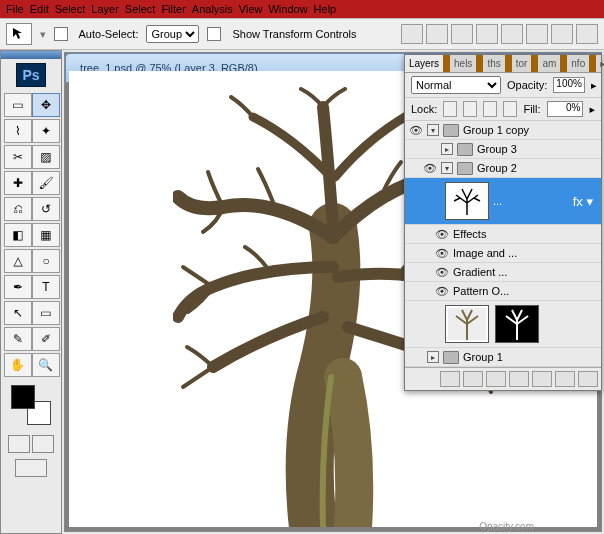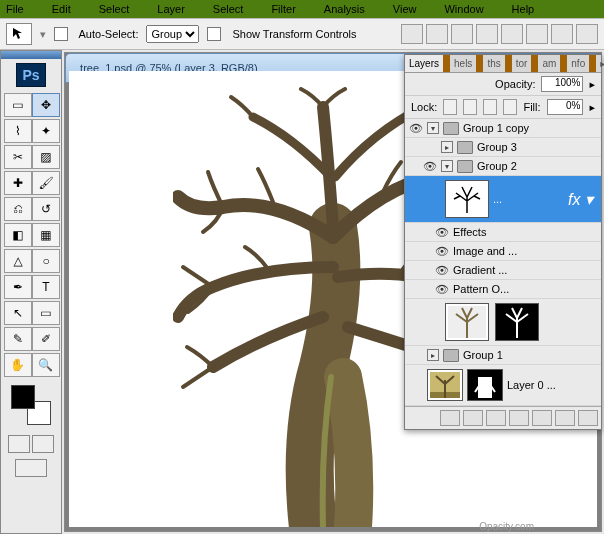--- a/index.html
+++ b/index.html
@@ -1,16 +1,16 @@
 <!DOCTYPE html>
 <html><head>
 <meta charset="utf-8">
 <style>
   html,body{margin:0;padding:0;font-family:Tahoma,Arial,sans-serif;font-size:11px;color:#000;background:#e8e8e8;width:604px;height:534px;overflow:hidden}
-  .menubar{background:#4d7c0f;padding:3px 6px;border-bottom:1px solid #bbb;display:flex;gap:28px}
+  .menubar{background:#b91c1c;padding:3px 6px;border-bottom:1px solid #bbb;display:flex;gap:6px}
   .menubar span{cursor:default}
   .optbar{background:#efefef;padding:4px 6px;border-bottom:1px solid #bbb;display:flex;align-items:center;gap:8px}
   .toolswatch{width:24px;height:20px;border:1px solid #888;display:inline-flex;align-items:center;justify-content:center;background:#fff}
   .checkbox{width:12px;height:12px;border:1px solid #777;background:#fff;display:inline-block;vertical-align:middle;margin-right:3px}
   select{font-size:11px;height:18px}
   .alignbtns{display:flex;gap:3px;margin-left:auto}
   .alignbtns .ab{width:20px;height:18px;border:1px solid #999;background:#e6e6e6}
   .window-title{background:linear-gradient(#cfe4f8,#a9c9ea);border:1px solid #6a8db8;border-radius:5px 5px 0 0;padding:8px 8px;color:#1e3d5c;font-size:11px;position:relative}
   .main{display:flex;height:calc(100% - 50px)}
   .toolcol{width:60px;background:#eaeaea;border:1px solid #888;display:flex;flex-direction:column}
@@ -40,21 +40,21 @@
   .layerlist{max-height:370px;overflow:auto}
   .lrow{display:flex;align-items:center;padding:2px 4px;border-bottom:1px solid #d5d5d5;gap:4px}
   .lrow.sel{background:#3b8fe3;color:#fff}
   .eye{width:14px;height:14px;display:flex;align-items:center;justify-content:center;color:#333}
   .toggle{width:10px;height:10px;border:1px solid #777;display:flex;align-items:center;justify-content:center;font-size:8px;color:#444;background:#eee}
   .folder{width:14px;height:11px;background:#b9b9b9;border:1px solid #777;border-radius:1px}
   .thumb{width:42px;height:36px;background:#fff;border:1px solid #555;display:flex;align-items:center;justify-content:center;font-size:20px}
   .mask{width:42px;height:36px;background:#000;border:1px solid #555;display:flex;align-items:center;justify-content:center}
   .indent1{padding-left:18px}
   .indent3{padding-left:30px}
-  .fx{margin-left:auto;font-style:italic;font-size:16px;color:#fff;padding-right:4px}
+  .fx{margin-left:auto;font-size:13px;color:#fff;padding-right:4px}
   .thumbrow{display:flex;gap:6px;padding:4px 8px 4px 40px;border-bottom:1px solid #d5d5d5}
   .panelfoot{display:flex;gap:3px;padding:3px;border-top:1px solid #aaa;justify-content:flex-end}
   .panelfoot .pf{width:18px;height:14px;border:1px solid #999;background:#e2e2e2}
   .watermark{position:absolute;right:70px;bottom:2px;font-size:10px;color:#999;z-index:20}
   svg{display:block}
 </style>
 </head>
 <body>
 
 <div class="menubar">
@@ -195,20 +195,21 @@
   <div class="panel-tabs">
     <div class="ptab active">Layers</div>
     <div class="ptab">hels</div>
     <div class="ptab">ths</div>
     <div class="ptab">tor</div>
     <div class="ptab">am</div>
     <div class="ptab">nfo</div>
     <div class="ptab close">▸</div>
   </div>
   <div class="panelrow">
+    <select class="pselect"><option>Normal</option></select>
     <span style="margin-left:auto">Opacity:</span>
     <span class="pval">100%</span>
     <span>▸</span>
   </div>
   <div class="panelrow">
     <span>Lock:</span>
     <span class="imini"></span>
     <span class="imini"></span>
     <span class="imini"></span>
     <span class="imini"></span>
@@ -282,37 +283,20 @@
             </g>
           </svg>
       </div>
     </div>
     <div class="lrow">
       <span class="eye"></span>
       <span class="toggle">▸</span>
       <span class="folder"></span>
       <span>Group 1</span>
     </div>
-    <div class="lrow" style="padding:4px">
-      <span class="eye"></span>
-      <div class="thumb" style="width:34px;height:30px">
-        <svg width="30" height="26">
-            <rect width="30" height="26" fill="#c9b870"></rect>
-            <rect y="20" width="30" height="6" fill="#8a7a3a"></rect>
-            <path d="M15 26 L15 8 M15 12 L6 4 M15 12 L24 4" stroke="#5a4a2a" stroke-width="2"></path>
-          </svg>
-      </div>
-      <div class="mask" style="width:34px;height:30px">
-        <svg width="30" height="26">
-            <rect width="30" height="26" fill="#000"></rect>
-            <path d="M9 26 L9 6 L21 6 L21 26 M9 14 L5 20 M21 14 L25 20" fill="#fff" stroke="#fff" stroke-width="2"></path>
-          </svg>
-      </div>
-      <span>Layer 0 ...</span>
-    </div>
   </div>
   <div class="panelfoot">
     <div class="pf"></div>
     <div class="pf"></div>
     <div class="pf"></div>
     <div class="pf"></div>
     <div class="pf"></div>
     <div class="pf"></div>
     <div class="pf"></div>
   </div>

